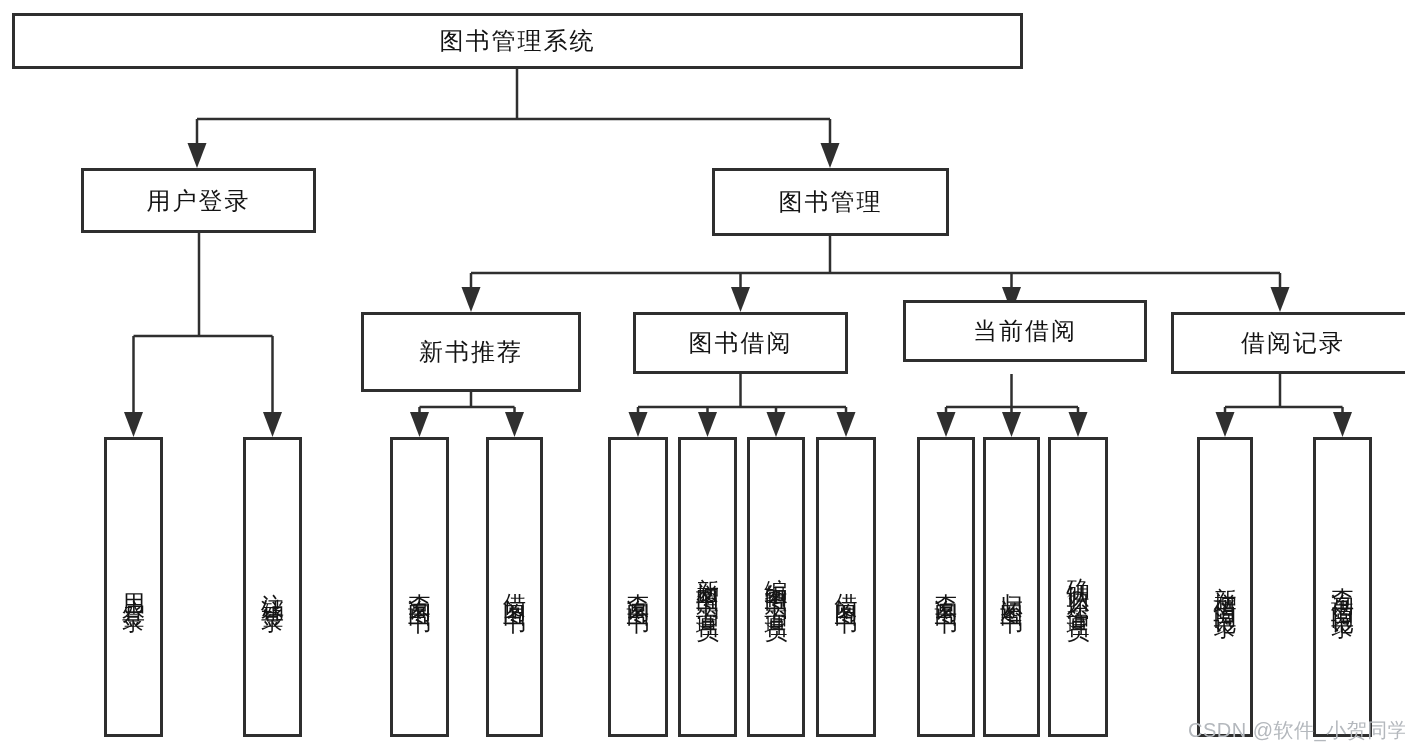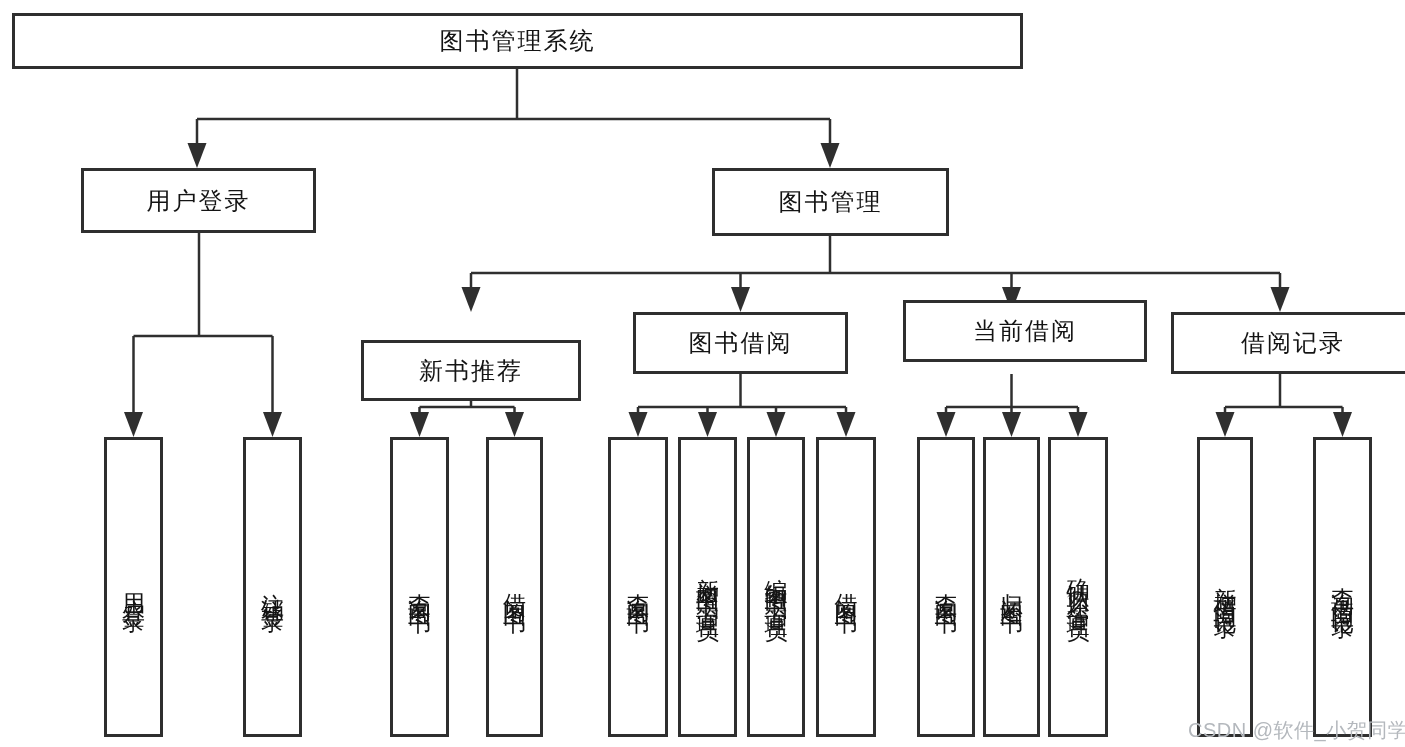--- a/index.html
+++ b/index.html
@@ -134,21 +134,21 @@
       <polygon points="1225,437 1215.5,412 1234.5,412"></polygon>
       <polygon points="1342.5,437 1333,412 1352,412"></polygon>
     </g>
   </svg>
 
   <div class="hbox" style="left:12px; top:13px; width:1011px; height:56px;">图书管理系统</div>
 
   <div class="hbox" style="left:81px; top:168px; width:235px; height:65px;">用户登录</div>
   <div class="hbox" style="left:712px; top:168px; width:237px; height:68px;">图书管理</div>
 
-  <div class="hbox" style="left:361px; top:312px; width:220px; height:61px;margin-top:28px;">新书推荐</div>
+  <div class="hbox" style="left:361px; top:312px; width:220px; height:80px;">新书推荐</div>
   <div class="hbox" style="left:633px; top:312px; width:215px; height:62px;text-align:right;">图书借阅</div>
   <div class="hbox" style="left:903px; top:300px; width:244px; height:62px;">当前借阅</div>
   <div class="hbox" style="left:1171px; top:312px; width:244px; height:62px;">借阅记录</div>
 
   <div class="vbox" style="left:104px; width:59px;">用户登录</div>
   <div class="vbox" style="left:243px; width:59px;">注销登录</div>
 
   <div class="vbox" style="left:390px; width:59px;">查询图书</div>
   <div class="vbox" style="left:486px; width:57px;">借阅图书</div>
 

